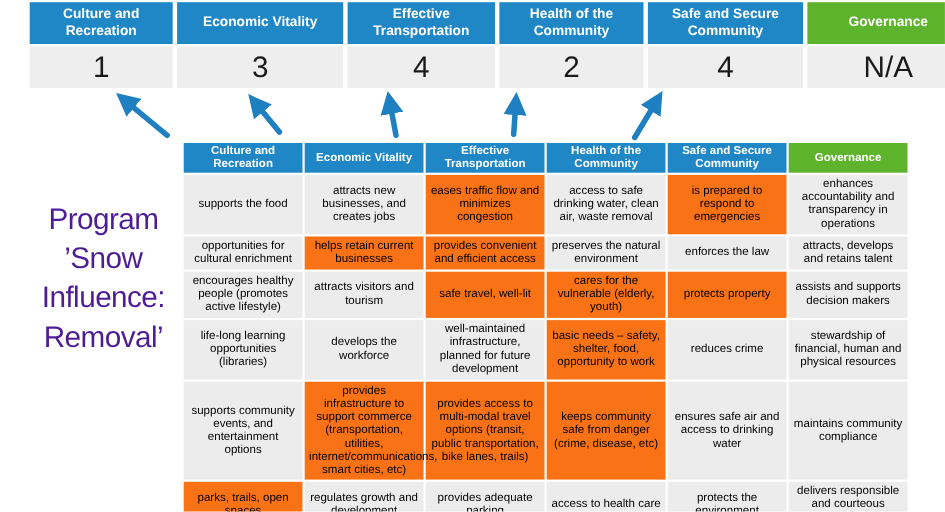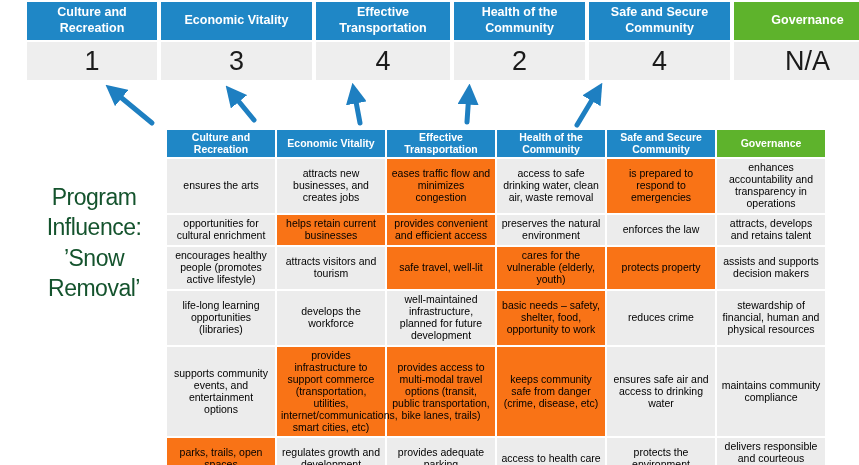--- a/index.html
+++ b/index.html
@@ -18,21 +18,21 @@
   .sb-head.green{ background:#5EB32C; }
   .sb-score{ height:38px; background:#EEEEEE; display:flex; align-items:center;
              justify-content:center; font-size:27px; color:#1a1a1a; }
 
   
   .arrows { position:absolute; left:0; top:78px; width:859px; height:55px; }
   .arrows line { stroke:#1E7FC1; stroke-width:5; stroke-linecap:round; }
 
   
   .program-label { position:absolute; left:0; top:182px; width:140px; text-align:center;
-                   font-size:23px; color:#14532d; line-height:1.32; letter-spacing:-0.5px; }
+                   font-size:27px; color:#4c1d95; line-height:1.32; letter-spacing:-0.5px; }
 
   
   table.matrix { position:absolute; left:141px; top:128px; width:662px;
                  border-collapse:separate; border-spacing:2px; table-layout:fixed; }
   table.matrix th { color:#fff; font-weight:bold; font-size:10.5px; text-align:center;
                     padding:2px 2px; line-height:1.1; height:22px; vertical-align:middle; }
   table.matrix th.blue { background:#1F87C6; }
   table.matrix th.green{ background:#5EB32C; }
   table.matrix td { font-size:10.5px; color:#000; line-height:1.14; padding:3px 4px;
                     vertical-align:middle; height:24px;text-align:center; }
@@ -79,39 +79,39 @@
     </defs>
     <line x1="128" y1="45" x2="88" y2="12" marker-end="url(#ah)"></line>
     <line x1="230" y1="42" x2="207" y2="14" marker-end="url(#ah)"></line>
     <line x1="336" y1="45" x2="330" y2="13" marker-end="url(#ah)"></line>
     <line x1="443" y1="44" x2="445" y2="14" marker-end="url(#ah)"></line>
     <line x1="553" y1="47" x2="574" y2="12" marker-end="url(#ah)"></line>
   </svg>
 
   <div class="program-label">
     <div>Program</div>
+    <div>’Snow</div>
     <div>Influence:</div>
-    <div>’Snow</div>
     <div>Removal’</div>
   </div>
 
   <table class="matrix">
     <thead>
         <tr>
           <th class="blue">Culture and Recreation</th>
           <th class="blue">Economic Vitality</th>
           <th class="blue">Effective Transportation</th>
           <th class="blue">Health of the Community</th>
           <th class="blue">Safe and Secure Community</th>
           <th class="green">Governance</th>
         </tr>
       </thead>
     <tbody>
         <tr>
-          <td class="gray">ensures the arts</td>
+          <td class="gray">supports the food</td>
           <td class="gray">attracts new businesses, and creates jobs</td>
           <td class="yellow">eases traffic flow and minimizes congestion</td>
           <td class="gray">access to safe drinking water, clean air, waste removal</td>
           <td class="yellow">is prepared to respond to emergencies</td>
           <td class="gray">enhances accountability and transparency in operations</td>
         </tr>
         <tr>
           <td class="gray">opportunities for cultural enrichment</td>
           <td class="yellow">helps retain current businesses</td>
           <td class="yellow">provides convenient and efficient access</td>

